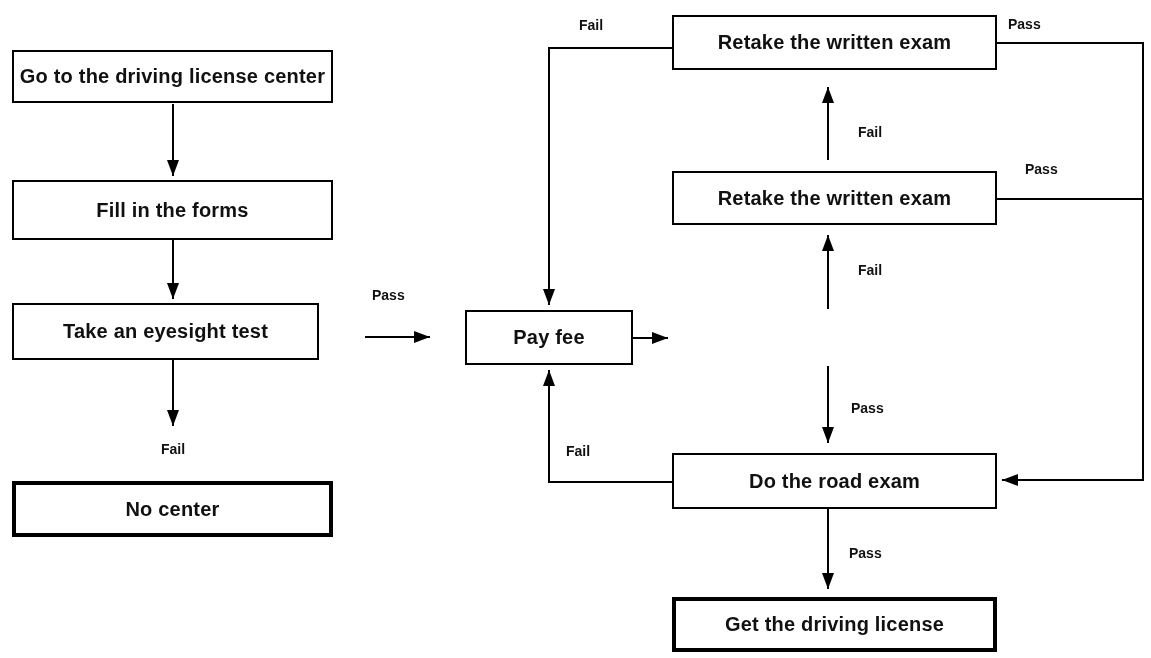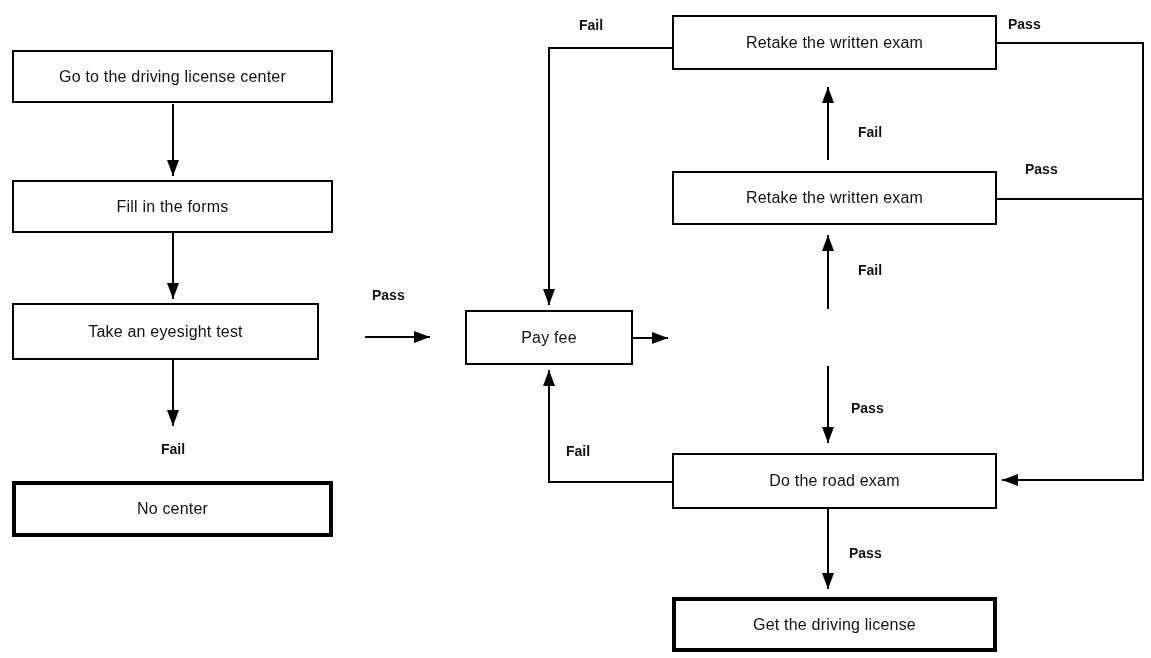--- a/index.html
+++ b/index.html
@@ -10,21 +10,21 @@
     font-family:"Liberation Sans","DejaVu Sans",sans-serif;
     overflow:hidden;
   }
   #wires{position:absolute;left:0;top:0;width:1151px;height:658px;}
   .node{
     position:absolute;
     box-sizing:border-box;
     border:2px solid #000000;
     background:#ffffff;
     display:flex;align-items:center;justify-content:center;
-    font-weight:normal;font-size:16px;color:#111111;
+    font-weight:bold;font-size:20px;color:#111111;
     letter-spacing:0.2px;
     text-align:center;
   }
   .node.thick{border-width:4px;}
   .edge-label{
     position:absolute;
     font-weight:bold;font-size:14px;color:#111111;
     white-space:nowrap;
   }
   .edge-label.centered{text-align:center;}
@@ -63,21 +63,21 @@
       <line x1="828" y1="509" x2="828" y2="589" marker-end="url(#arrow)"></line>
 
       <polyline points="997,43 1143,43 1143,480 1002,480" marker-end="url(#arrow)"></polyline>
 
       <line x1="997" y1="199" x2="1142" y2="199"></line>
     </g>
   </svg>
 
   <div class="node" style="left:12px;top:50px;width:321px;height:53px;">Go to the driving license center</div>
 
-  <div class="node" style="left:12px;top:180px;width:321px;height:53px;">Fill in the forms</div>
+  <div class="node" style="left:12px;top:180px;width:321px;height:60px;">Fill in the forms</div>
 
   <div class="node" style="left:12px;top:303px;width:307px;height:57px;">Take an eyesight test</div>
 
   <div class="node thick" style="left:12px;top:481px;width:321px;height:56px;">No center</div>
 
   <div class="node" style="left:465px;top:310px;width:168px;height:55px;">Pay fee</div>
 
   <div class="node" style="left:672px;top:15px;width:325px;height:55px;">Retake the written exam</div>
 
   <div class="node" style="left:672px;top:171px;width:325px;height:54px;">Retake the written exam</div>

